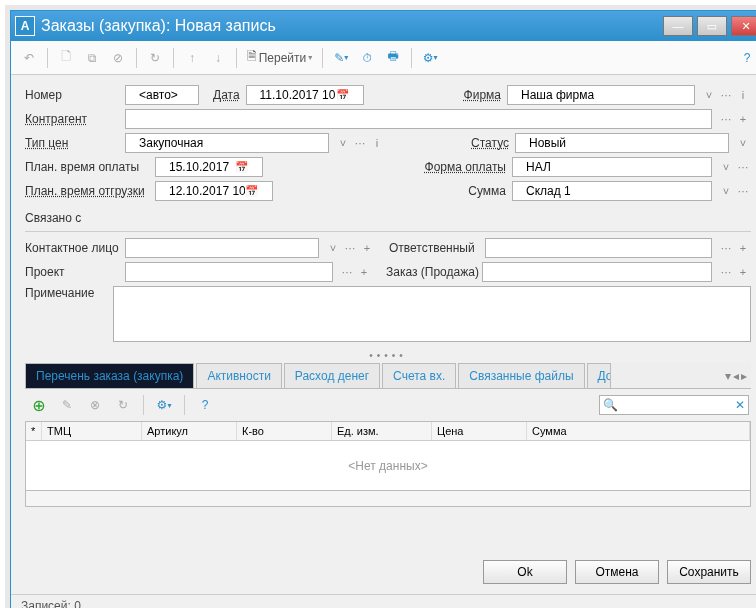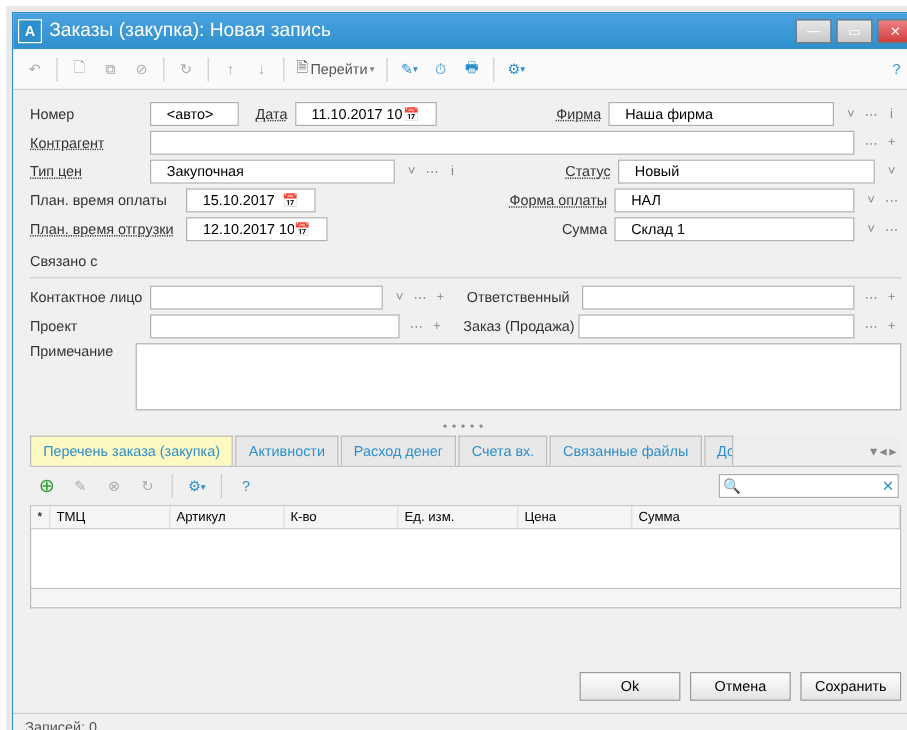--- a/index.html
+++ b/index.html
@@ -25,21 +25,21 @@
 .input { height: 20px; background: #fff; border: 1px solid #b0b0b0; padding: 0 13px; display: flex; align-items: center; }
 .input input { border: none; outline: none; width: 100%; background: transparent; }
 .btns-trail { display: flex; gap: 1px; }
 .mini { width: 16px; height: 20px; display: flex; align-items: center; justify-content: center; color: #888; cursor: pointer; font-size: 11px; }
 .section-label { font-weight: normal; color: #333; margin: 6px 0 4px; }
 hr.sec { border: none; border-top: 1px solid #ccc; margin: 2px 0 6px; }
 .note-area { background: #fff; border: 1px solid #b0b0b0; height: 56px; resize: none; width: 100%; padding: 3px; }
 .splitter { text-align: center; color: #888; letter-spacing: 4px; font-size: 10px; margin: 4px 0 2px; }
 .tabs { display: flex; border-bottom: 1px solid #bbb; background: #eee; }
 .tab { padding: 5px 10px; border: 1px solid #bbb; border-bottom: none; background: #e8e8e8; margin-right: 2px; cursor: pointer; color: #2d8fcc; white-space: nowrap; }
-.tab.active { background: #fef9c3; }
+.tab.active { background: #0f172a; }
 .tabs .scroll { margin-left: auto; display: flex; align-items: center; gap: 2px; color: #888; padding: 0 4px; }
 .grid-toolbar { display: flex; align-items: center; padding: 4px 2px; gap: 4px; }
 .grid-add { color: #2ca02c; font-size: 16px; }
 .search-box { margin-left: auto; display: flex; align-items: center; background: #fff; border: 1px solid #b0b0b0; width: 150px; height: 20px; padding: 0 3px; }
 .search-box input { border: none; outline: none; width: 100%; }
 .grid { border: 1px solid #bbb; background: #fff; height: 70px; display: flex; flex-direction: column; }
 .grid-head { display: flex; background: #f5f5f5; border-bottom: 1px solid #ccc; }
 .gh { padding: 3px 5px; border-right: 1px solid #ddd; font-size: 11px; }
 .grid-empty { flex: 1; display: flex; align-items: center; justify-content: center; color: #999; font-style: normal; }
 .footer-btns { display: flex; justify-content: flex-end; gap: 8px; padding: 10px 14px; background: #f0f0f0; }
@@ -252,20 +252,21 @@
     <div class="grid">
       <div class="grid-head">
         <div class="gh" style="width:16px">*</div>
         <div class="gh" style="width:100px">ТМЦ</div>
         <div class="gh" style="width:95px">Артикул</div>
         <div class="gh" style="width:95px">К-во</div>
         <div class="gh" style="width:100px">Ед. изм.</div>
         <div class="gh" style="width:95px">Цена</div>
         <div class="gh" style="flex:1">Сумма</div>
       </div>
+      <div class="grid-empty">&lt;Нет данных&gt;</div>
     </div>
     <div style="height:16px;border:1px solid #bbb;border-top:none;background:#f5f5f5"></div>
   </div>
 
   <div class="footer-btns">
     <button class="dlg-btn">Ok</button>
     <button class="dlg-btn">Отмена</button>
     <button class="dlg-btn">Сохранить</button>
   </div>
 

